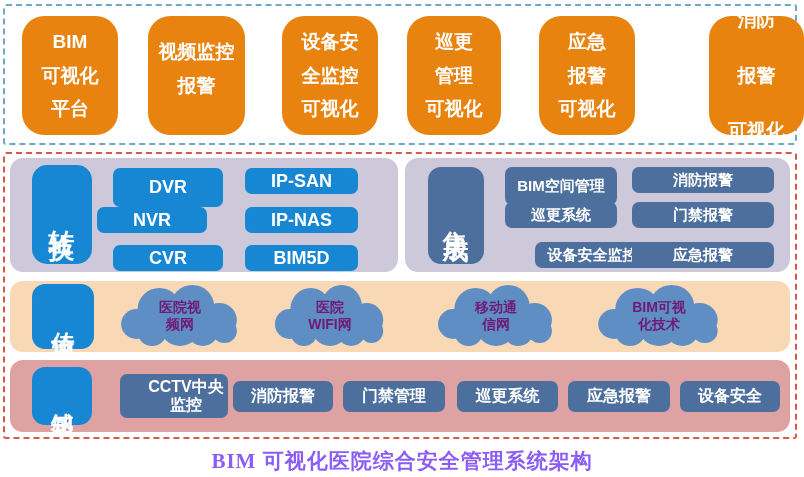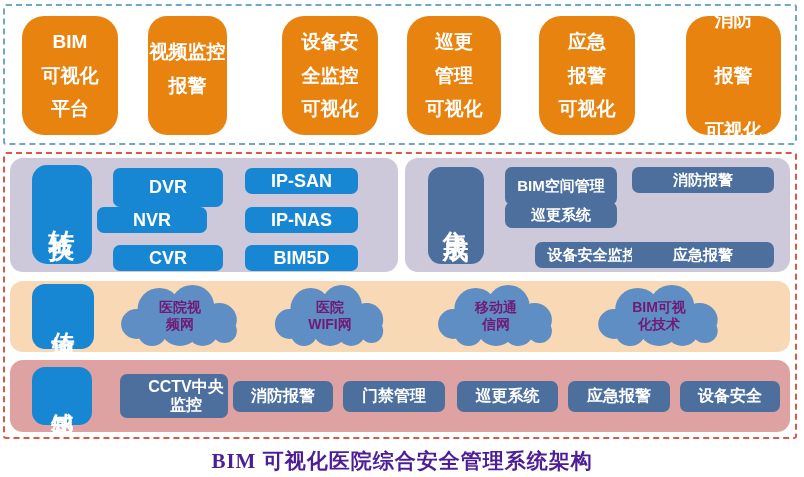--- a/index.html
+++ b/index.html
@@ -26,55 +26,55 @@
   .btn{color:#fff;font-weight:bold;display:flex;flex-direction:column;align-items:center;justify-content:center;
        text-align:center;border-radius:7px;line-height:1.15;}
   .btn-blue{background:var(--bright-blue,#1786D3);font-size:18px;}
   .btn-slate{background:var(--slate-blue,#4C6F9D);font-size:15px;}
 
   .cloud{color:#701a75;}
   .cloud svg{position:absolute;left:0;top:0;width:100%;height:100%;}
   .cloud-text{position:absolute;left:0;top:0;width:100%;height:100%;display:flex;flex-direction:column;
               align-items:center;justify-content:center;font-weight:bold;font-size:14px;line-height:1.2;text-align:center;}
 
-  .caption{left:0;top:447px;width:804px;text-align:center;color:#4c1d95;font-size:21px;letter-spacing:1px;
+  .caption{left:0;top:447px;width:804px;text-align:center;color:#8b5cf6;font-size:21px;letter-spacing:1px;
            font-family:"Liberation Serif","DejaVu Serif",serif;font-weight:bold;}
 </style>
 </head>
 <body>
 
 <div class="stage">
 
   <div class="abs top-section">
     <div class="abs module" style="left:17px;top:10px;width:96px;height:119px;">
       <span>BIM</span>
       <span>可视化</span>
       <span>平台</span>
     </div>
-    <div class="abs module" style="left:143px;top:10px;width:79px;height:119px;border-radius:19px;">
+    <div class="abs module" style="left:143px;top:10px;width:97px;height:119px;">
       <span>视频监控</span>
       <span>报警</span>
       <span></span>
     </div>
     <div class="abs module" style="left:277px;top:10px;width:96px;height:119px;">
       <span>设备安</span>
       <span>全监控</span>
       <span>可视化</span>
     </div>
     <div class="abs module" style="left:402px;top:10px;width:94px;height:119px;">
       <span>巡更</span>
       <span>管理</span>
       <span>可视化</span>
     </div>
     <div class="abs module" style="left:534px;top:10px;width:96px;height:119px;font-family:Liberation Serif, serif;">
       <span>应急</span>
       <span>报警</span>
       <span>可视化</span>
     </div>
-    <div class="abs module" style="left:681px;top:10px;width:95px;height:119px;gap:36px;">
+    <div class="abs module" style="left:704px;top:10px;width:95px;height:119px;gap:36px;">
       <span>消防</span>
       <span>报警</span>
       <span>可视化</span>
     </div>
   </div>
 
   <div class="abs main-section">
 
     <div class="abs panel" style="left:5px;top:4px;width:388px;height:114px;">
       <div class="abs vlabel bg-blue" style="left:22px;top:7px;width:60px;height:99px;font-size:26px;">转换</div>
@@ -85,20 +85,21 @@
       <div class="abs btn btn-blue" style="left:235px;top:49px;width:113px;height:26px;">IP-NAS</div>
       <div class="abs btn btn-blue" style="left:235px;top:87px;width:113px;height:26px;">BIM5D</div>
     </div>
 
     <div class="abs panel" style="left:400px;top:4px;width:385px;height:114px;">
       <div class="abs vlabel bg-slate" style="left:23px;top:9px;width:56px;height:97px;font-size:26px;border-radius:13px;">集成</div>
       <div class="abs btn btn-slate" style="left:100px;top:9px;width:112px;height:38px;">BIM空间管理</div>
       <div class="abs btn btn-slate" style="left:100px;top:44px;width:112px;height:26px;">巡更系统</div>
       <div class="abs btn btn-slate" style="left:100px;top:84px;width:115px;height:26px;margin-left:30px;">设备安全监控</div>
       <div class="abs btn btn-slate" style="left:227px;top:9px;width:142px;height:26px;">消防报警</div>
+      <div class="abs btn btn-slate" style="left:227px;top:44px;width:142px;height:26px;">门禁报警</div>
       <div class="abs btn btn-slate" style="left:227px;top:84px;width:142px;height:26px;">应急报警</div>
     </div>
 
     <div class="abs band-peach" style="left:5px;top:127px;width:780px;height:71px;">
       <div class="abs vlabel bg-blue" style="left:22px;top:3px;width:62px;height:65px;font-size:23px;letter-spacing:3px;border-radius:13px;">传输</div>
 
       <div class="abs cloud" style="left:108px;top:3px;width:124px;height:64px;">
         <svg viewBox="0 0 120 64" preserveAspectRatio="none">
           <g style="fill:var(--cloud-blue,#5E8EC4)">
             <circle cx="18" cy="40" r="15"></circle>

